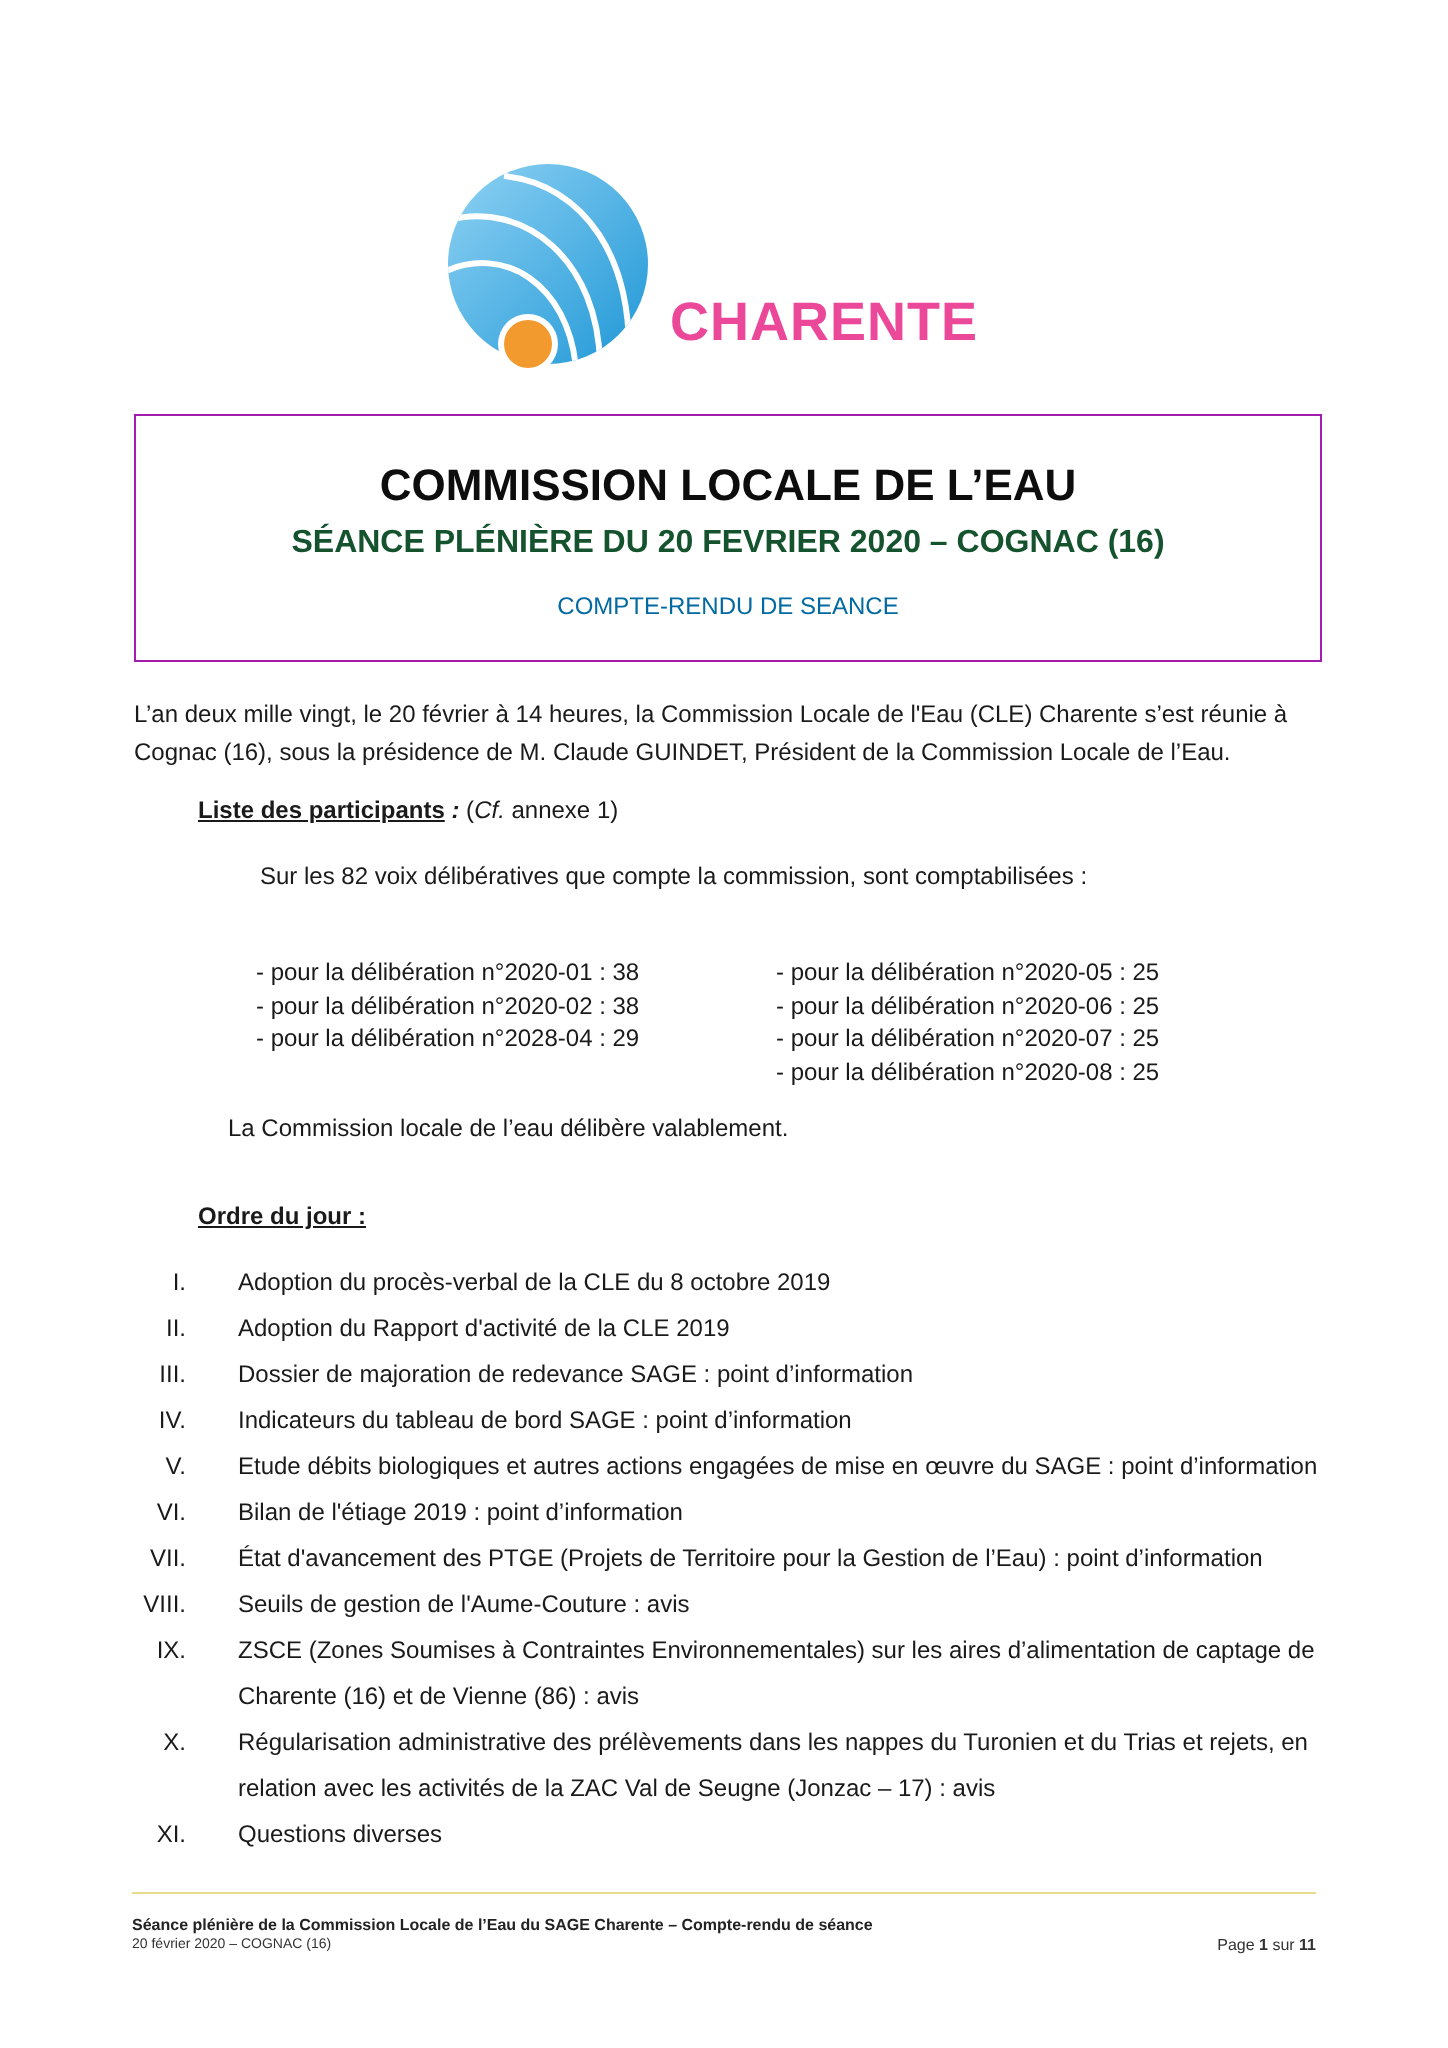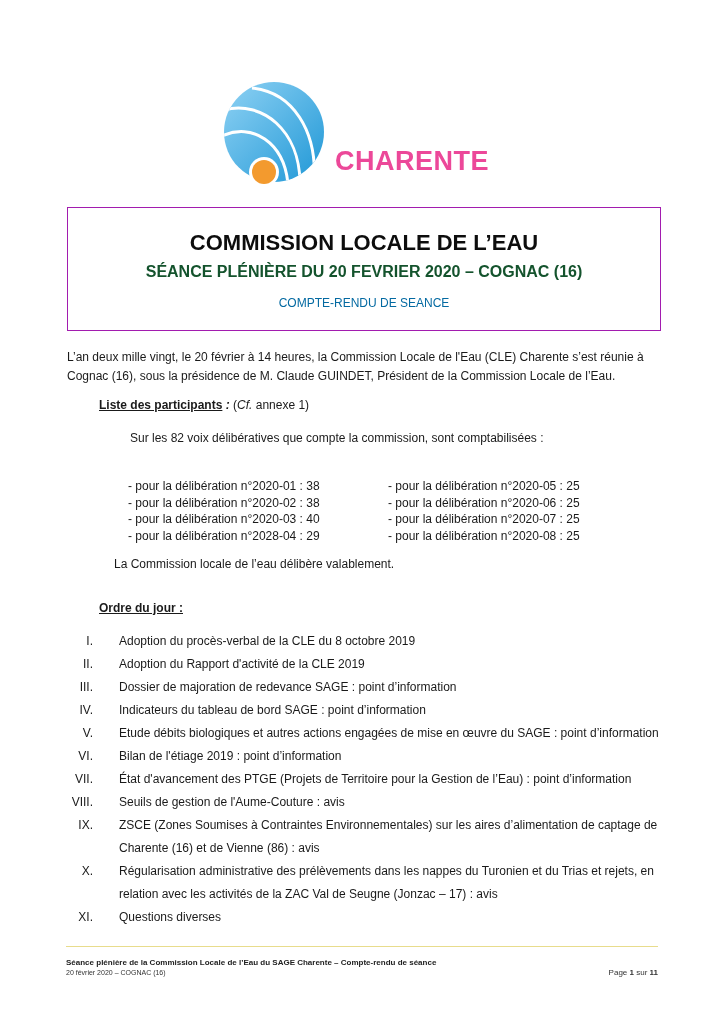--- a/index.html
+++ b/index.html
@@ -84,21 +84,20 @@
 
 <div class="participants">
   <span class="u-bold">Liste des participants</span><span class="i" style="font-weight:bold"> :</span><span> (</span><span class="i">Cf.</span><span> annexe 1)</span>
 </div>
 
 <div class="votes-intro">Sur les 82 voix délibératives que compte la commission, sont comptabilisées :</div>
 
 <div class="votes left">
   <div>- pour la délibération n°2020-01 : 38</div>
   <div>- pour la délibération n°2020-02 : 38</div>
-  <div>- pour la délibération n°2020-03 : 40</div>
   <div>- pour la délibération n°2028-04 : 29</div>
 </div>
 <div class="votes right">
   <div>- pour la délibération n°2020-05 : 25</div>
   <div>- pour la délibération n°2020-06 : 25</div>
   <div>- pour la délibération n°2020-07 : 25</div>
   <div>- pour la délibération n°2020-08 : 25</div>
 </div>
 
 <div class="valid">La Commission locale de l’eau délibère valablement.</div>

